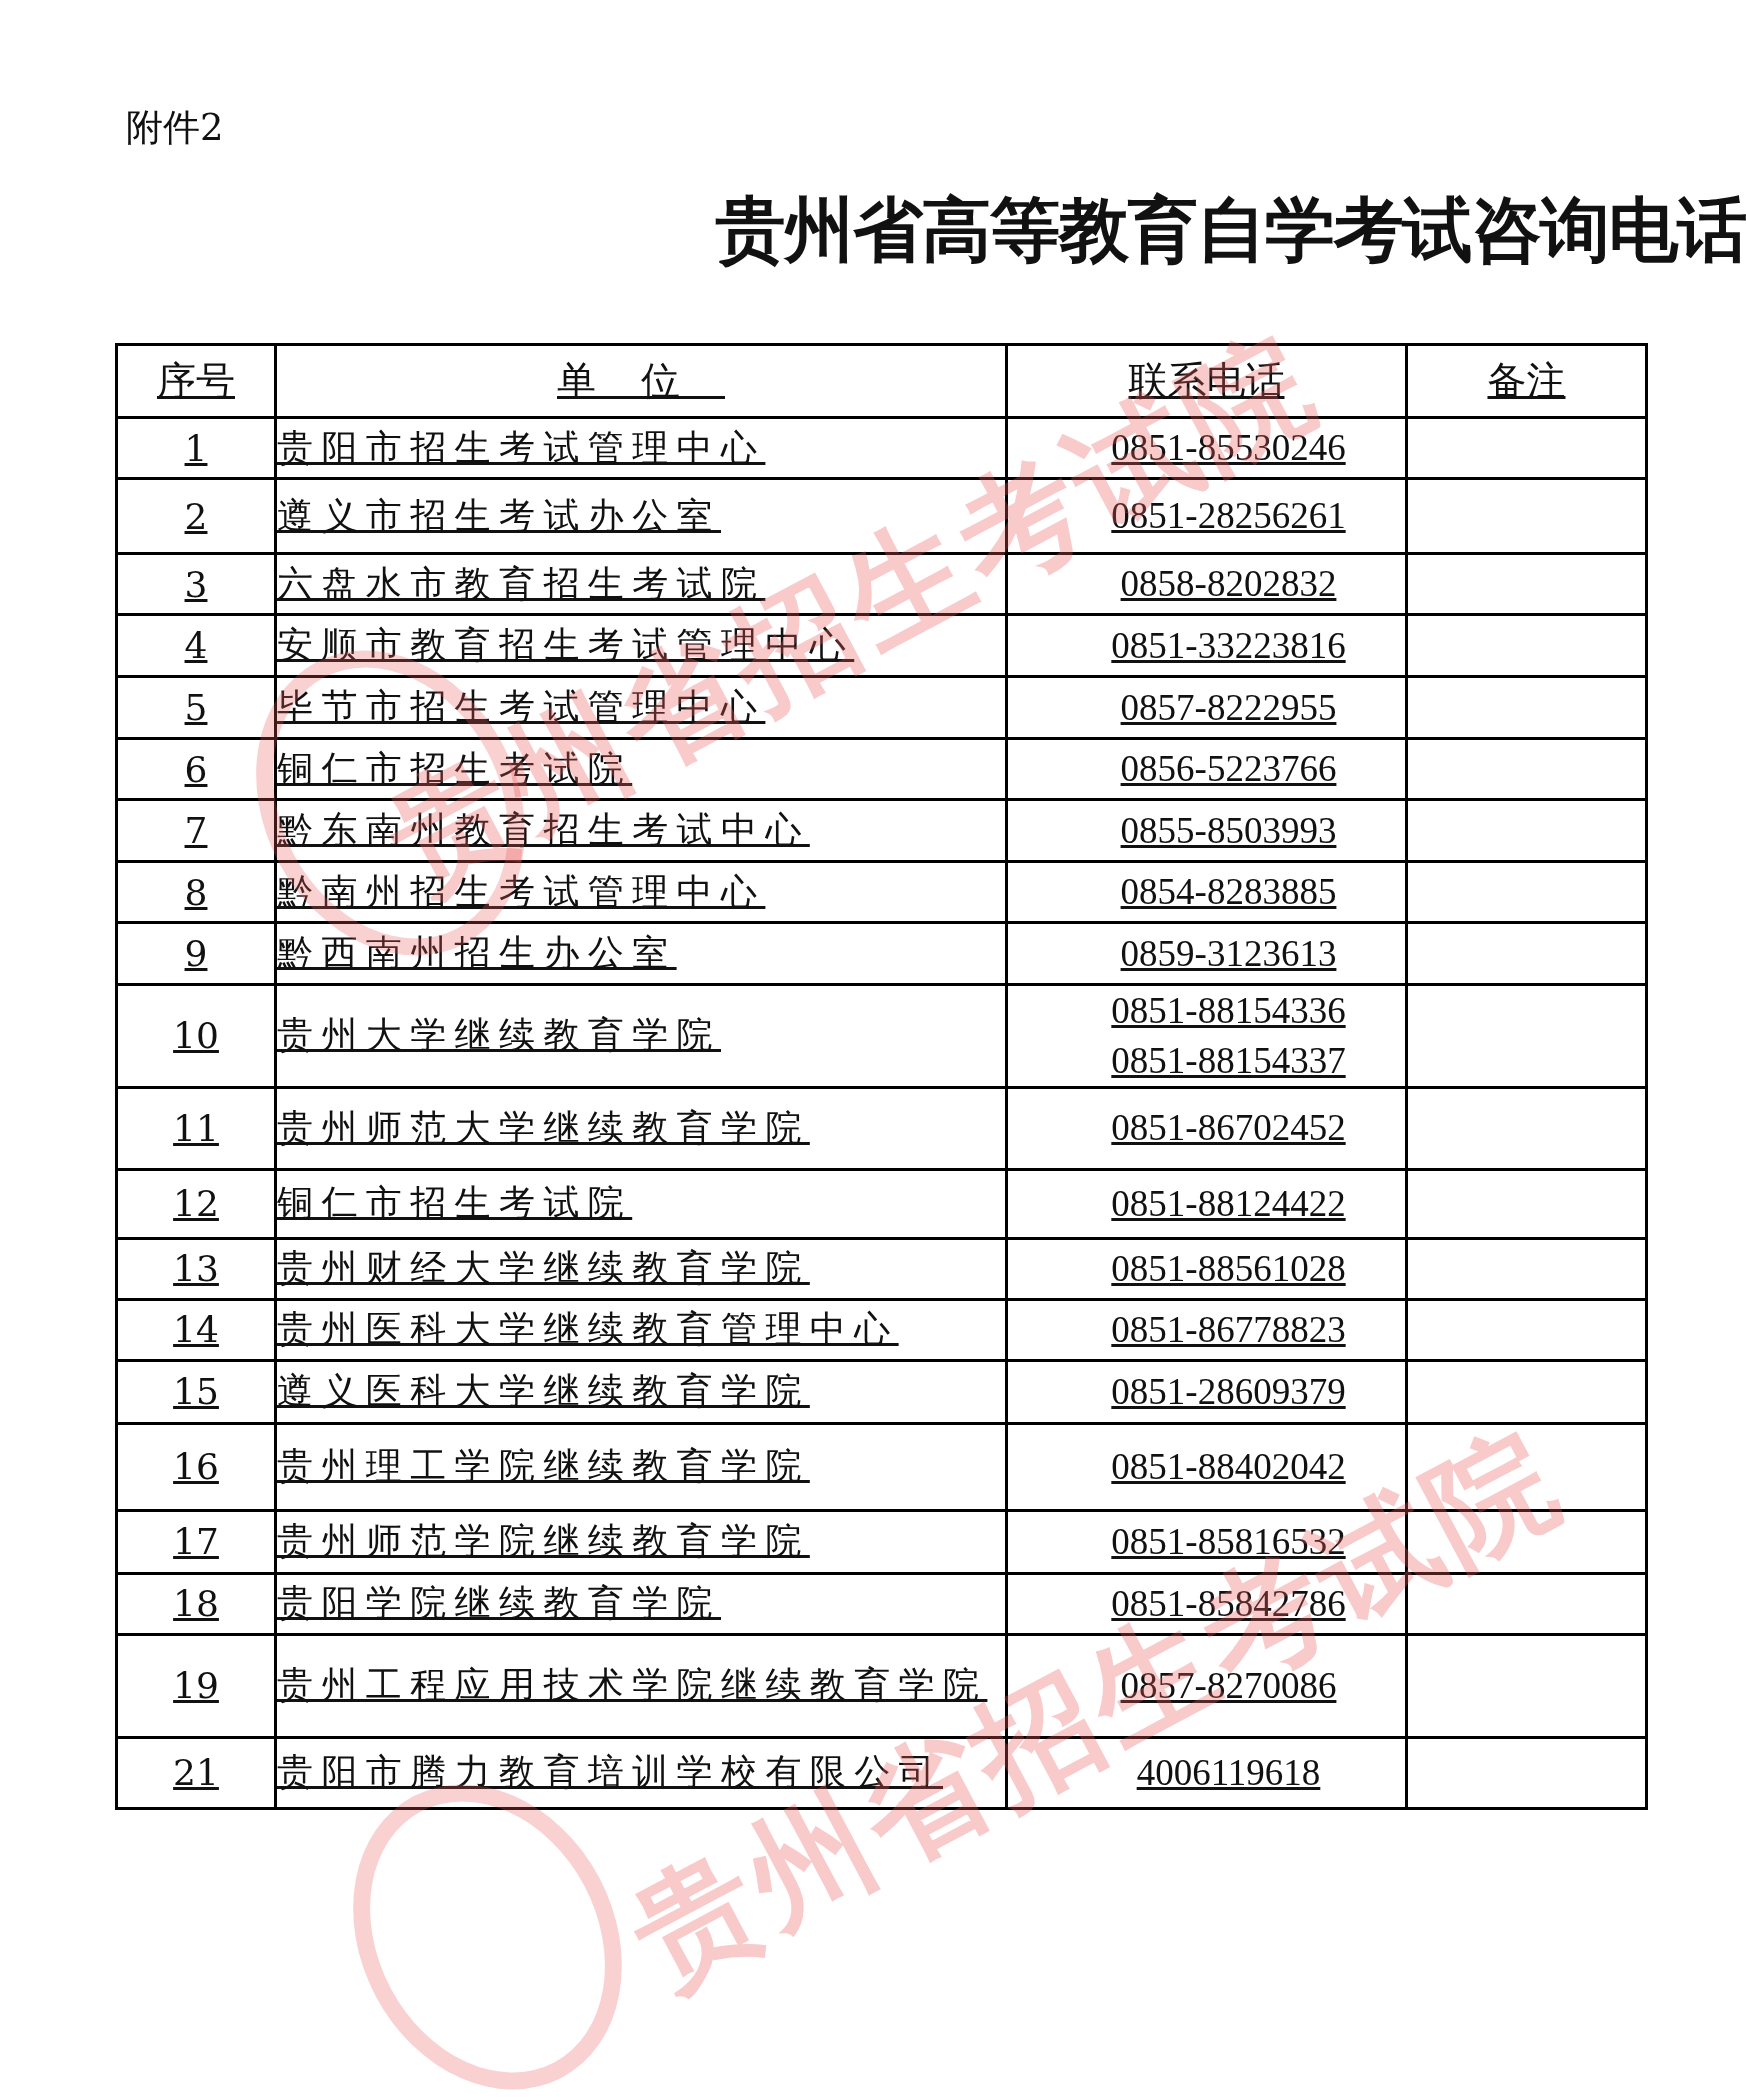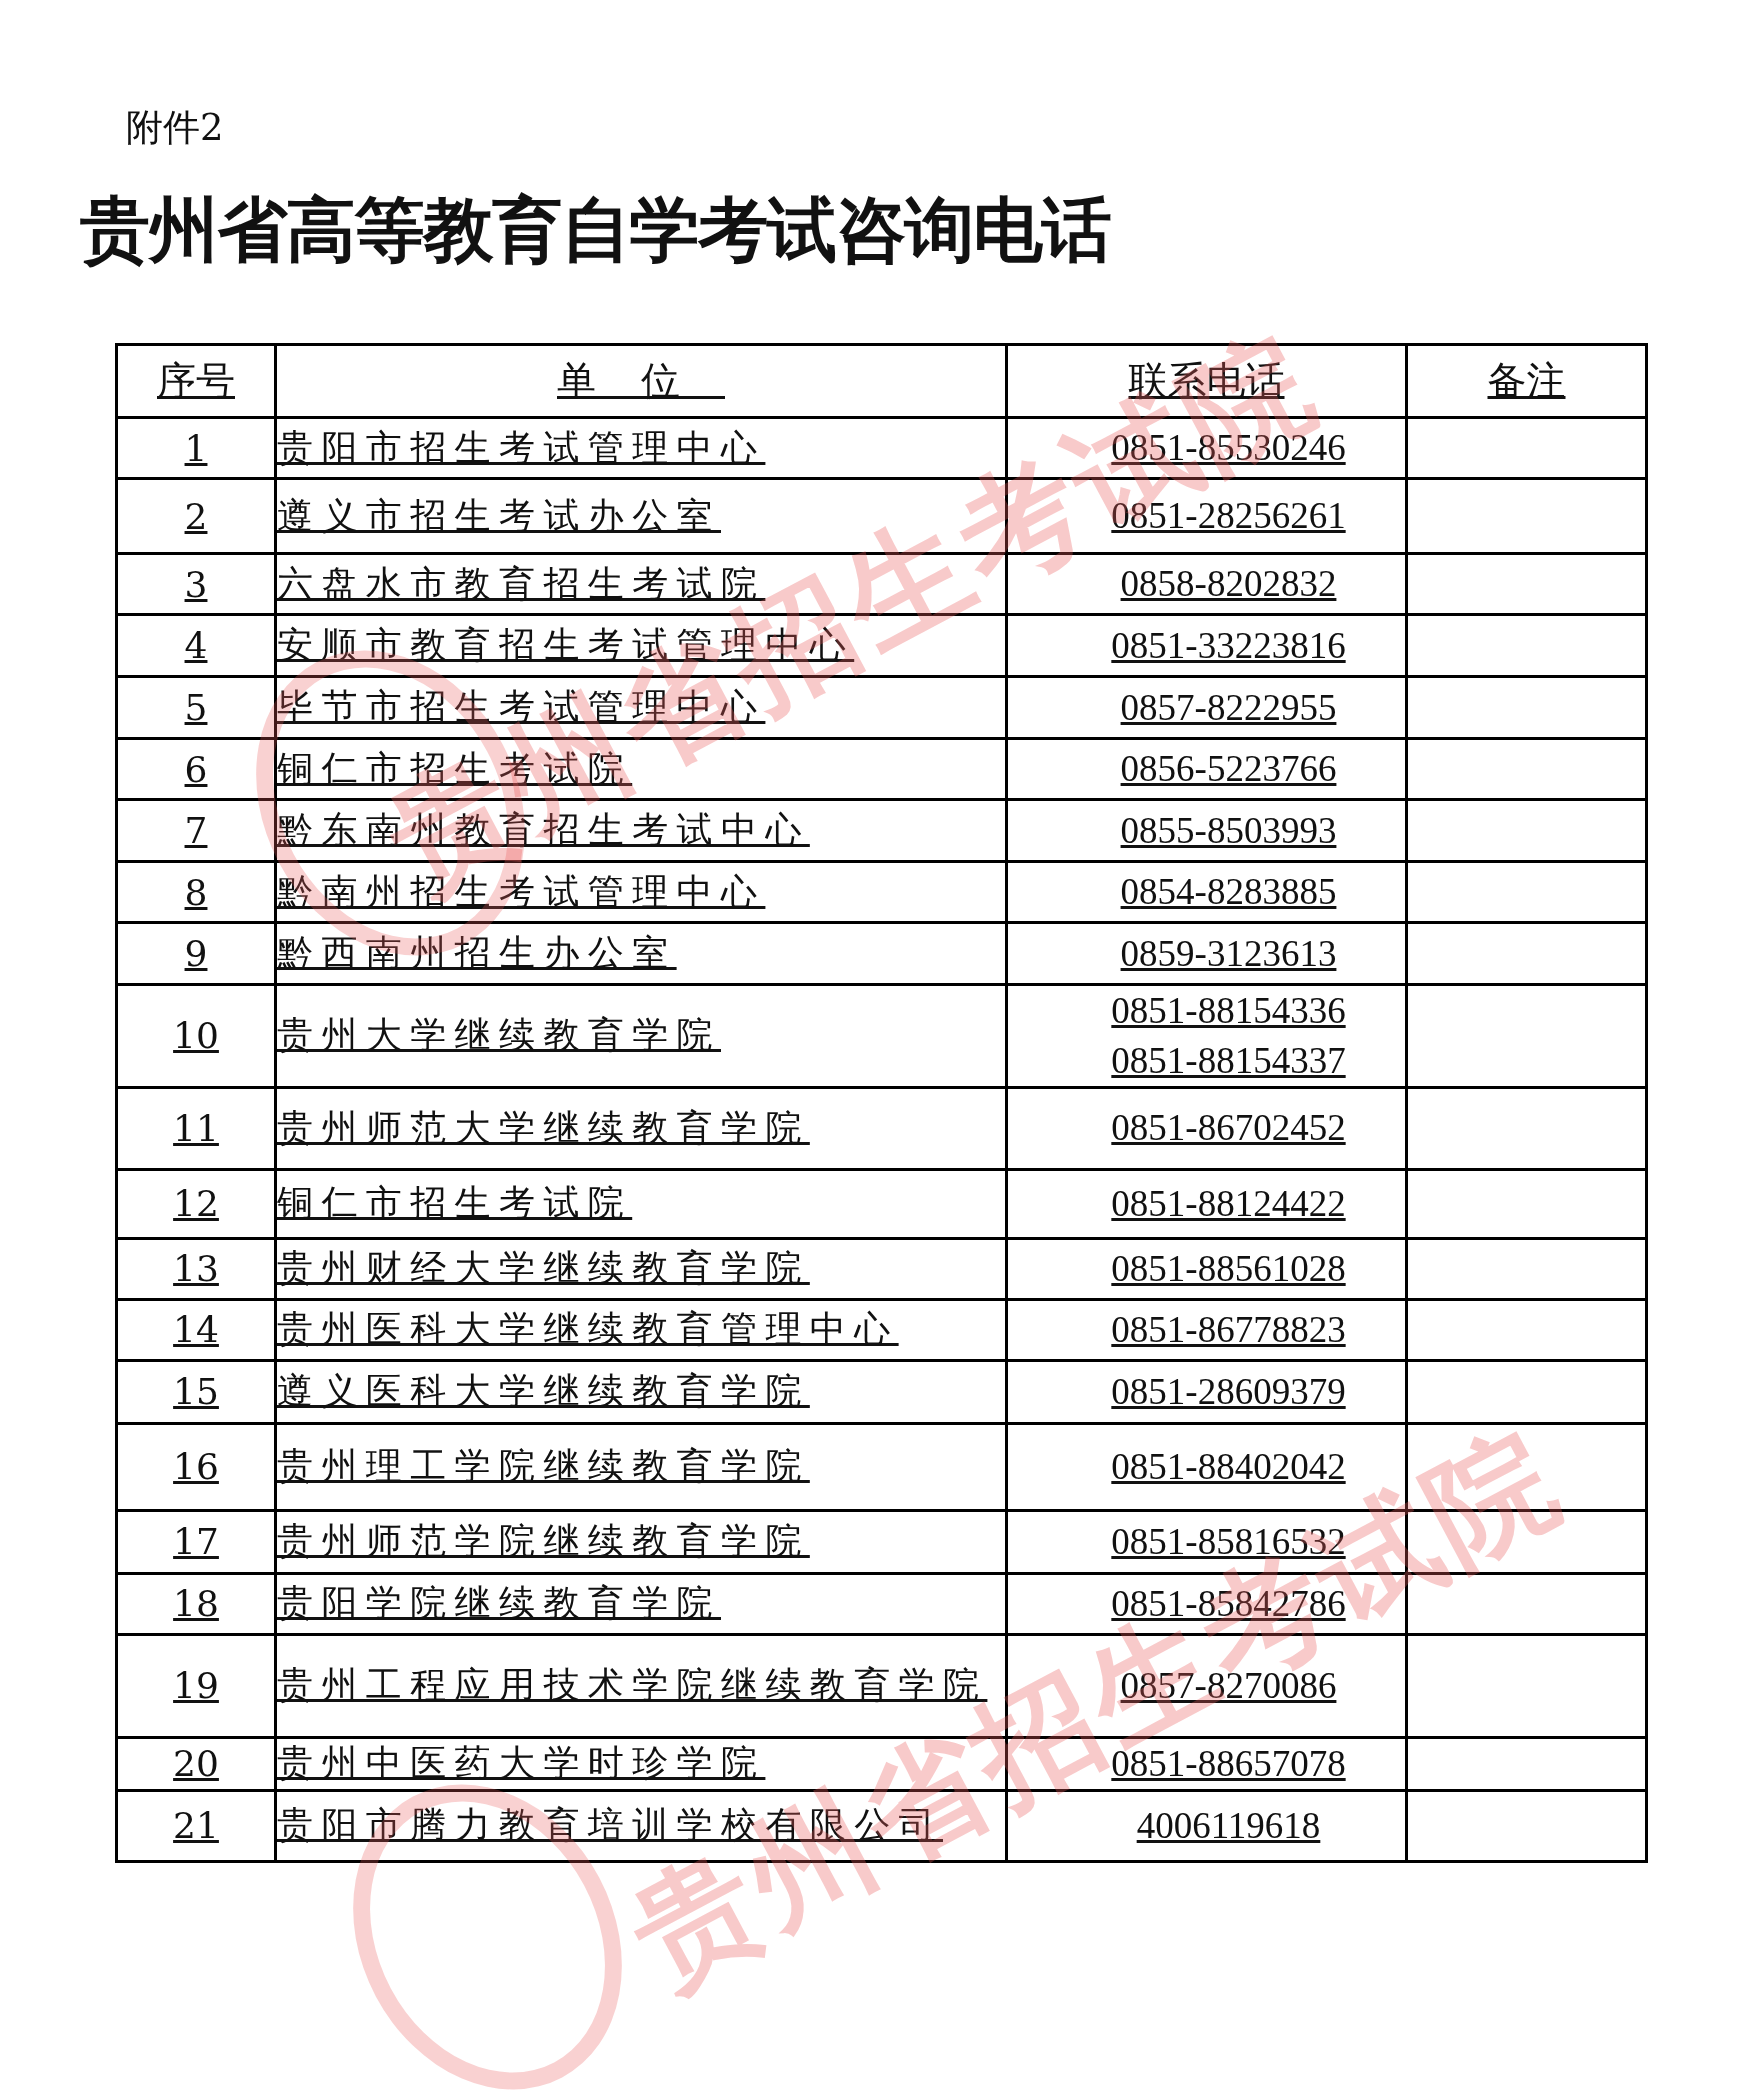--- a/index.html
+++ b/index.html
@@ -1,22 +1,22 @@
 <!DOCTYPE html>
 <html style="font-size:10.3px"><head>
 <meta charset="utf-8">
 <style>
   html, body { margin: 0; padding: 0; background: #ffffff; }
   body { width: 1746px; height: 2097px; position: relative; overflow: hidden;
          font-family: "DejaVu Serif", "Liberation Serif", serif; color: #111; }
   .attachment { position: absolute; left: 126px; top: 103px; font-size: 37px;
                 font-family: "DejaVu Serif", serif; letter-spacing: 0; text-align: center; }
-  .title { position: absolute; left: 0; width: 1746px; top: 184px; text-align: left;
+  .title { position: absolute; left: 0; width: 1746px; top: 184px; text-align: right;
            font-family: "DejaVu Sans", sans-serif; font-weight: bold; font-size: 70px;
-           letter-spacing: -1.3px; padding-left: 80px; box-sizing: border-box; }
+           letter-spacing: -1.3px; padding-left: 22px; box-sizing: border-box; }
   table.grid { position: absolute; left: 115px; top: 343px; border-collapse: collapse;
                table-layout: fixed; width: 1530px; text-decoration: underline; }
   table.grid td, table.grid th { border: 3.9px solid #000; padding: 0; vertical-align: middle; }
   table.grid th { font-family: "DejaVu Sans", sans-serif; font-weight: normal; font-size: 39px;
                   text-align: center; height: 70px; }
   .col-no { width: 159px; } .col-unit { width: 731px; } .col-phone { width: 400px; } .col-note { width: 240px; }
   td.no { text-align: center; font-size: 36px; font-family: "DejaVu Serif", serif; }
   td.unit { text-align: left; padding-left: 9px; font-size: 36px; letter-spacing: 8.4px;
             font-family: "DejaVu Sans", sans-serif; font-weight: 300; }
   td.phone { text-align: center; font-size: 37px; font-family: "Liberation Serif", serif; line-height: 1.35; }
@@ -196,28 +196,20 @@
         <td></td>
       </tr>
       <tr style="height: 103px;">
         <td class="no">19</td>
         <td class="unit">贵州工程应用技术学院继续教育学院</td>
         <td class="phone">
           <span>0857-8270086</span>
         </td>
         <td></td>
       </tr>
-      <tr style="height: 46px;">
-        <td class="no">20</td>
-        <td class="unit">贵州中医药大学时珍学院</td>
-        <td class="phone">
-          <span>0851-88657078</span>
-        </td>
-        <td></td>
-      </tr>
       <tr style="height: 71px;">
         <td class="no">21</td>
         <td class="unit">贵阳市腾力教育培训学校有限公司</td>
         <td class="phone">
           <span>4006119618</span>
         </td>
         <td></td>
       </tr>
     </tbody>
 </table>

